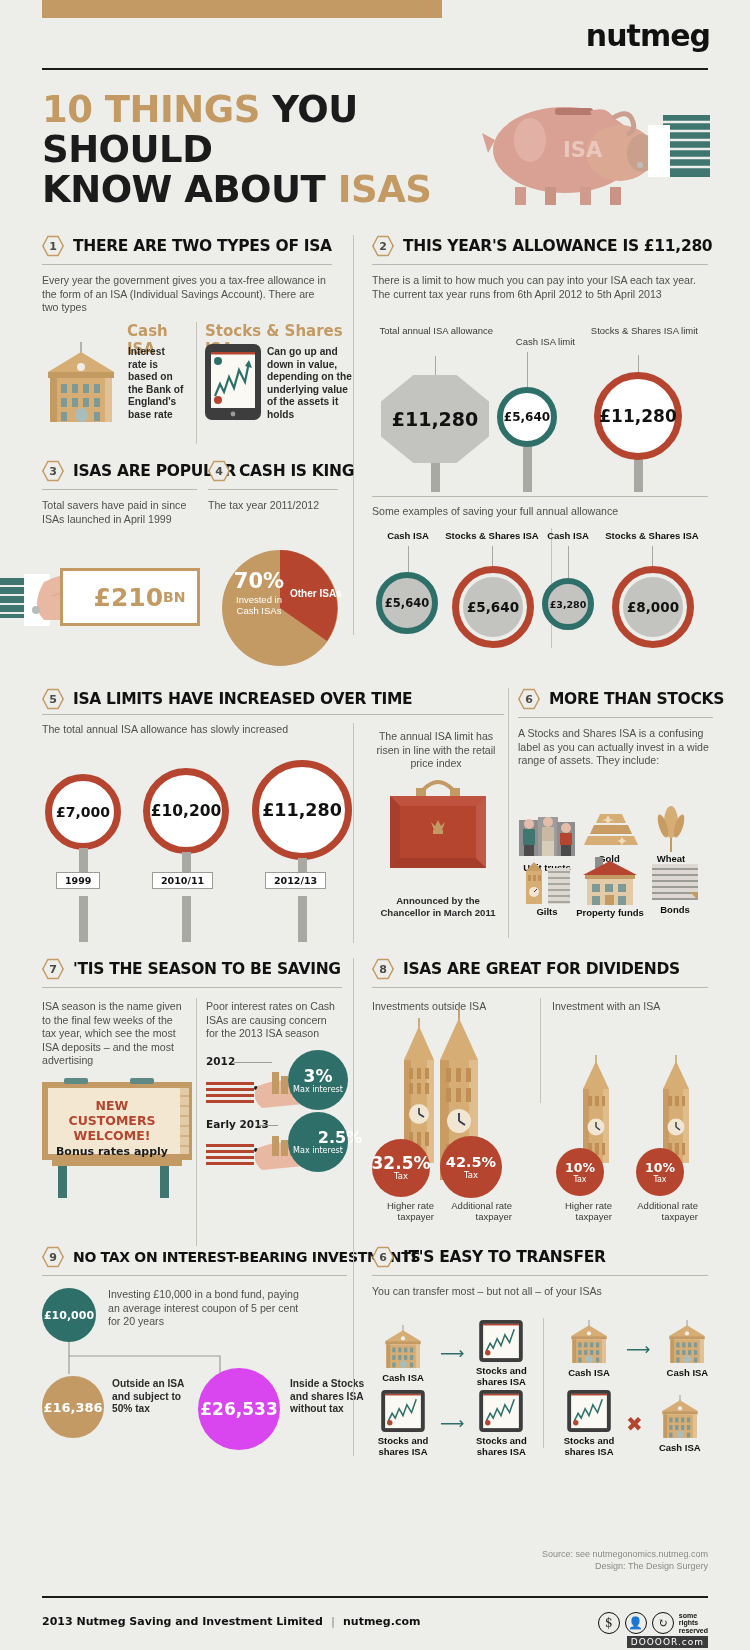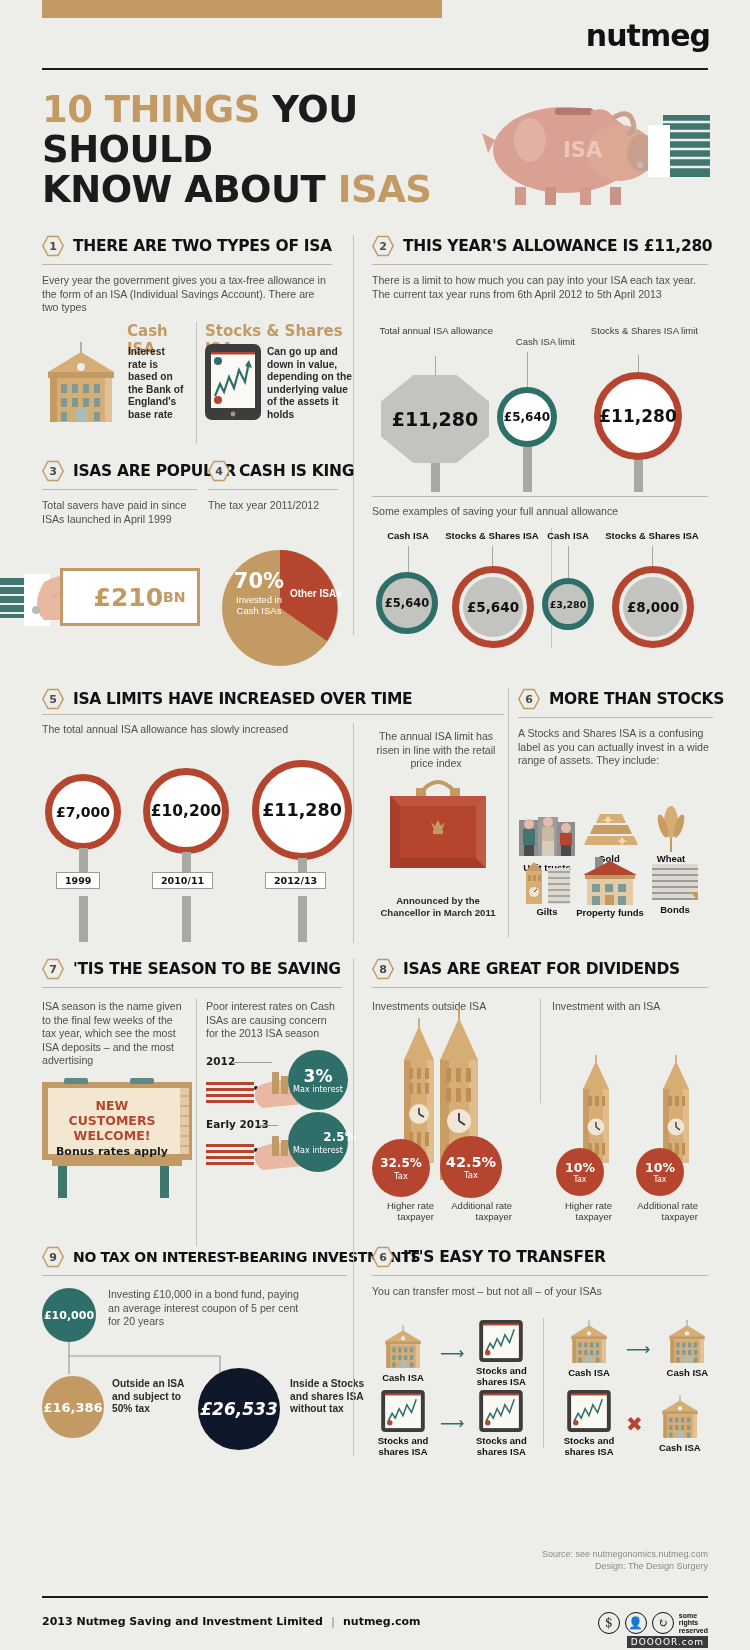--- a/index.html
+++ b/index.html
@@ -548,21 +548,21 @@
       <circle cx="50" cy="16" r="2" fill="#1b1b1b"></circle>
       <path d="M52 14 q22 -10 44 -2 q12 8 2 20 l-42 4 q-12 -10 -4 -22z" fill="#e9b8a3"></path>
       <g fill="#c39a63">
           <rect x="66" y="2" width="7" height="20"></rect>
           <rect x="75" y="6" width="7" height="16"></rect>
           <rect x="84" y="0" width="7" height="22"></rect>
         </g>
     </svg>
   </div>
   <div class="disc" style="position:absolute;left:288px;top:1112px;width:60px;height:60px;background:#2e7069;">
-    <div style="font-size:12px;line-height:17px;margin-left:44px;">2.5%</div>
+    <div style="font-size:16px;line-height:17px;margin-left:44px;">2.5%</div>
     <div style="font-size:8px;font-weight:normal;">Max interest</div>
   </div>
 
   <div class="vdiv" style="left:353px;top:958px;height:290px;"></div>
   <div class="sec" style="left:372px; top:958px; width:336px;">
     <div class="sec-head">
       <div class="hex">
           <span>8</span>
         </div>
       <div class="sec-title">ISAS ARE GREAT FOR DIVIDENDS</div>
@@ -617,21 +617,21 @@
       <line x1="39" y1="113" x2="39" y2="105" stroke="#2a3a4a" stroke-width="1.8"></line>
       <line x1="39" y1="113" x2="45" y2="117" stroke="#2a3a4a" stroke-width="1.8"></line>
       <g fill="#c08f55">
           <rect x="26" y="136" width="5" height="18"></rect>
           <rect x="36" y="136" width="5" height="18"></rect>
           <rect x="46" y="136" width="5" height="18"></rect>
         </g>
     </svg>
   </div>
   <div class="disc" style="position:absolute;left:372px;top:1139px;width:58px;height:58px;background:#b5452f;">
-    <div style="font-size:12px;line-height:15px;text-align:center;">32.5%</div>
+    <div style="font-size:17px;line-height:15px;text-align:center;">32.5%</div>
     <div style="font-size:8.5px;font-weight:normal;">Tax</div>
   </div>
   <div class="disc" style="position:absolute;left:440px;top:1136px;width:62px;height:62px;background:#b5452f;">
     <div style="font-size:14.5px;line-height:16px;">42.5%</div>
     <div style="font-size:8.5px;font-weight:normal;">Tax</div>
   </div>
   <div style="position:absolute;left:372px;top:1200px;width:62px;" class="lbl">Higher rate taxpayer</div>
   <div style="position:absolute;left:442px;top:1200px;width:70px;" class="lbl">Additional rate taxpayer</div>
 
   <div style="position:absolute;left:568px;top:1055px;">
@@ -707,21 +707,21 @@
   <svg style="position:absolute;left:60px;top:1342px;" width="180" height="40">
     <path d="M9 0 L9 14 L160 14 L160 32" fill="none" stroke="#9c9c97" stroke-width="1.2"></path>
     <path d="M9 14 L9 32" fill="none" stroke="#9c9c97" stroke-width="1.2"></path>
   </svg>
 
   <div class="disc" style="position:absolute;left:42px;top:1376px;width:62px;height:62px;background:#c39a63;">
     <div style="font-size:13px;">£16,386</div>
   </div>
   <div style="position:absolute;left:112px;top:1378px;width:78px;font-size:10.2px;line-height:12.5px;color:#2b2b2b;font-weight:bold;">Outside an ISA and subject to 50% tax</div>
 
-  <div class="disc" style="position:absolute;left:198px;top:1368px;width:82px;height:82px;background:#0f172a;font-style:italic;">
+  <div class="disc" style="position:absolute;left:198px;top:1368px;width:82px;height:82px;background:#d946ef;">
     <div style="font-size:17px;">£26,533</div>
   </div>
   <div style="position:absolute;left:290px;top:1378px;width:78px;font-size:10.2px;line-height:12.5px;color:#2b2b2b;font-weight:bold;">Inside a Stocks and shares ISA without tax</div>
 
   <div class="vdiv" style="left:353px;top:1246px;height:210px;"></div>
   <div class="sec" style="left:372px; top:1246px; width:336px;">
     <div class="sec-head">
       <div class="hex">
           <span>6</span>
         </div>

